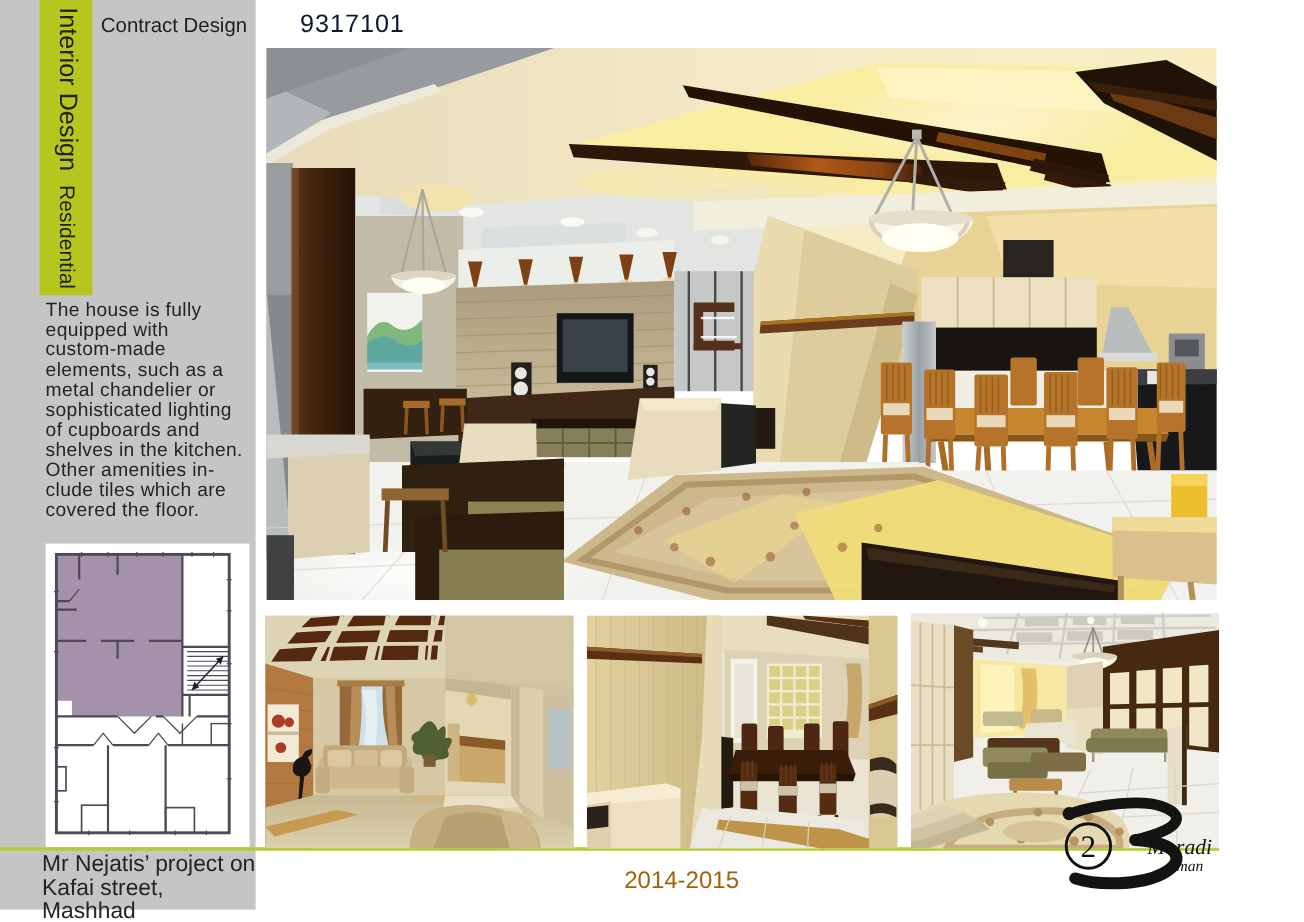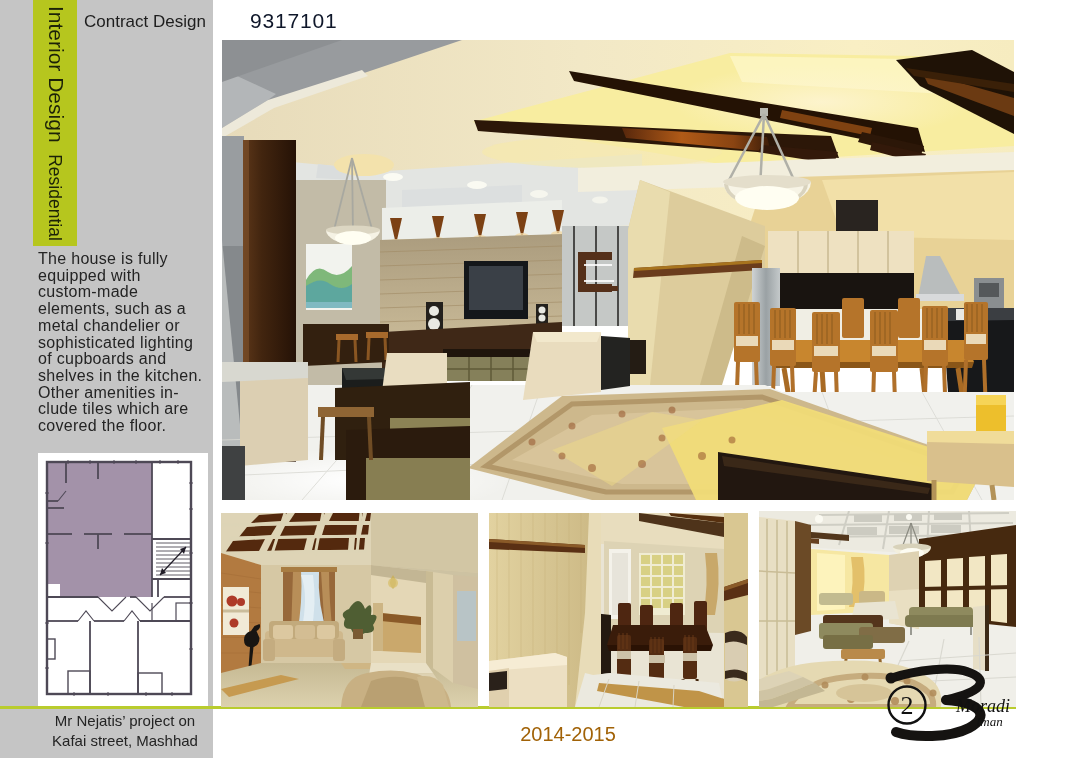--- a/index.html
+++ b/index.html
@@ -111,21 +111,21 @@
 
 <g fill="none" stroke="#4e4956" stroke-width="1.2">
 <rect x="138" y="150" width="15" height="18"></rect>
 <line x1="114" y1="150" x2="114" y2="168"></line>
 </g>
 </svg>
 </div>
 
 <div class="abs" style="left:0;top:706px;width:1016px;height:3px;background:#b9cc2e;"></div>
 
-<div class="abs" style="left:35px;top:711px;width:180px;text-align:center;font-size:15px;line-height:19.5px;color:#242424;">Mr Nejatis’ project on<br>Kafai street, Mashhad</div>
+<div class="abs" style="left:35px;top:711px;width:180px;font-size:19px;line-height:19.5px;color:#242424;">Mr Nejatis’ project on<br>Kafai street, Mashhad</div>
 
 <div class="abs" style="left:222px;top:40px;width:792px;height:460px;">
 <svg id="main" width="792" height="460" viewBox="0 0 792 460" xmlns="http://www.w3.org/2000/svg">
 <defs>
 <linearGradient id="ceil" x1="0" y1="0" x2="1" y2="0">
   <stop offset="0" stop-color="#e7dbba"></stop>
           <stop offset="0.45" stop-color="#f2e8c6"></stop>
   <stop offset="0.8" stop-color="#f9efc4"></stop>
           <stop offset="1" stop-color="#f6ecc0"></stop>
 </linearGradient>

